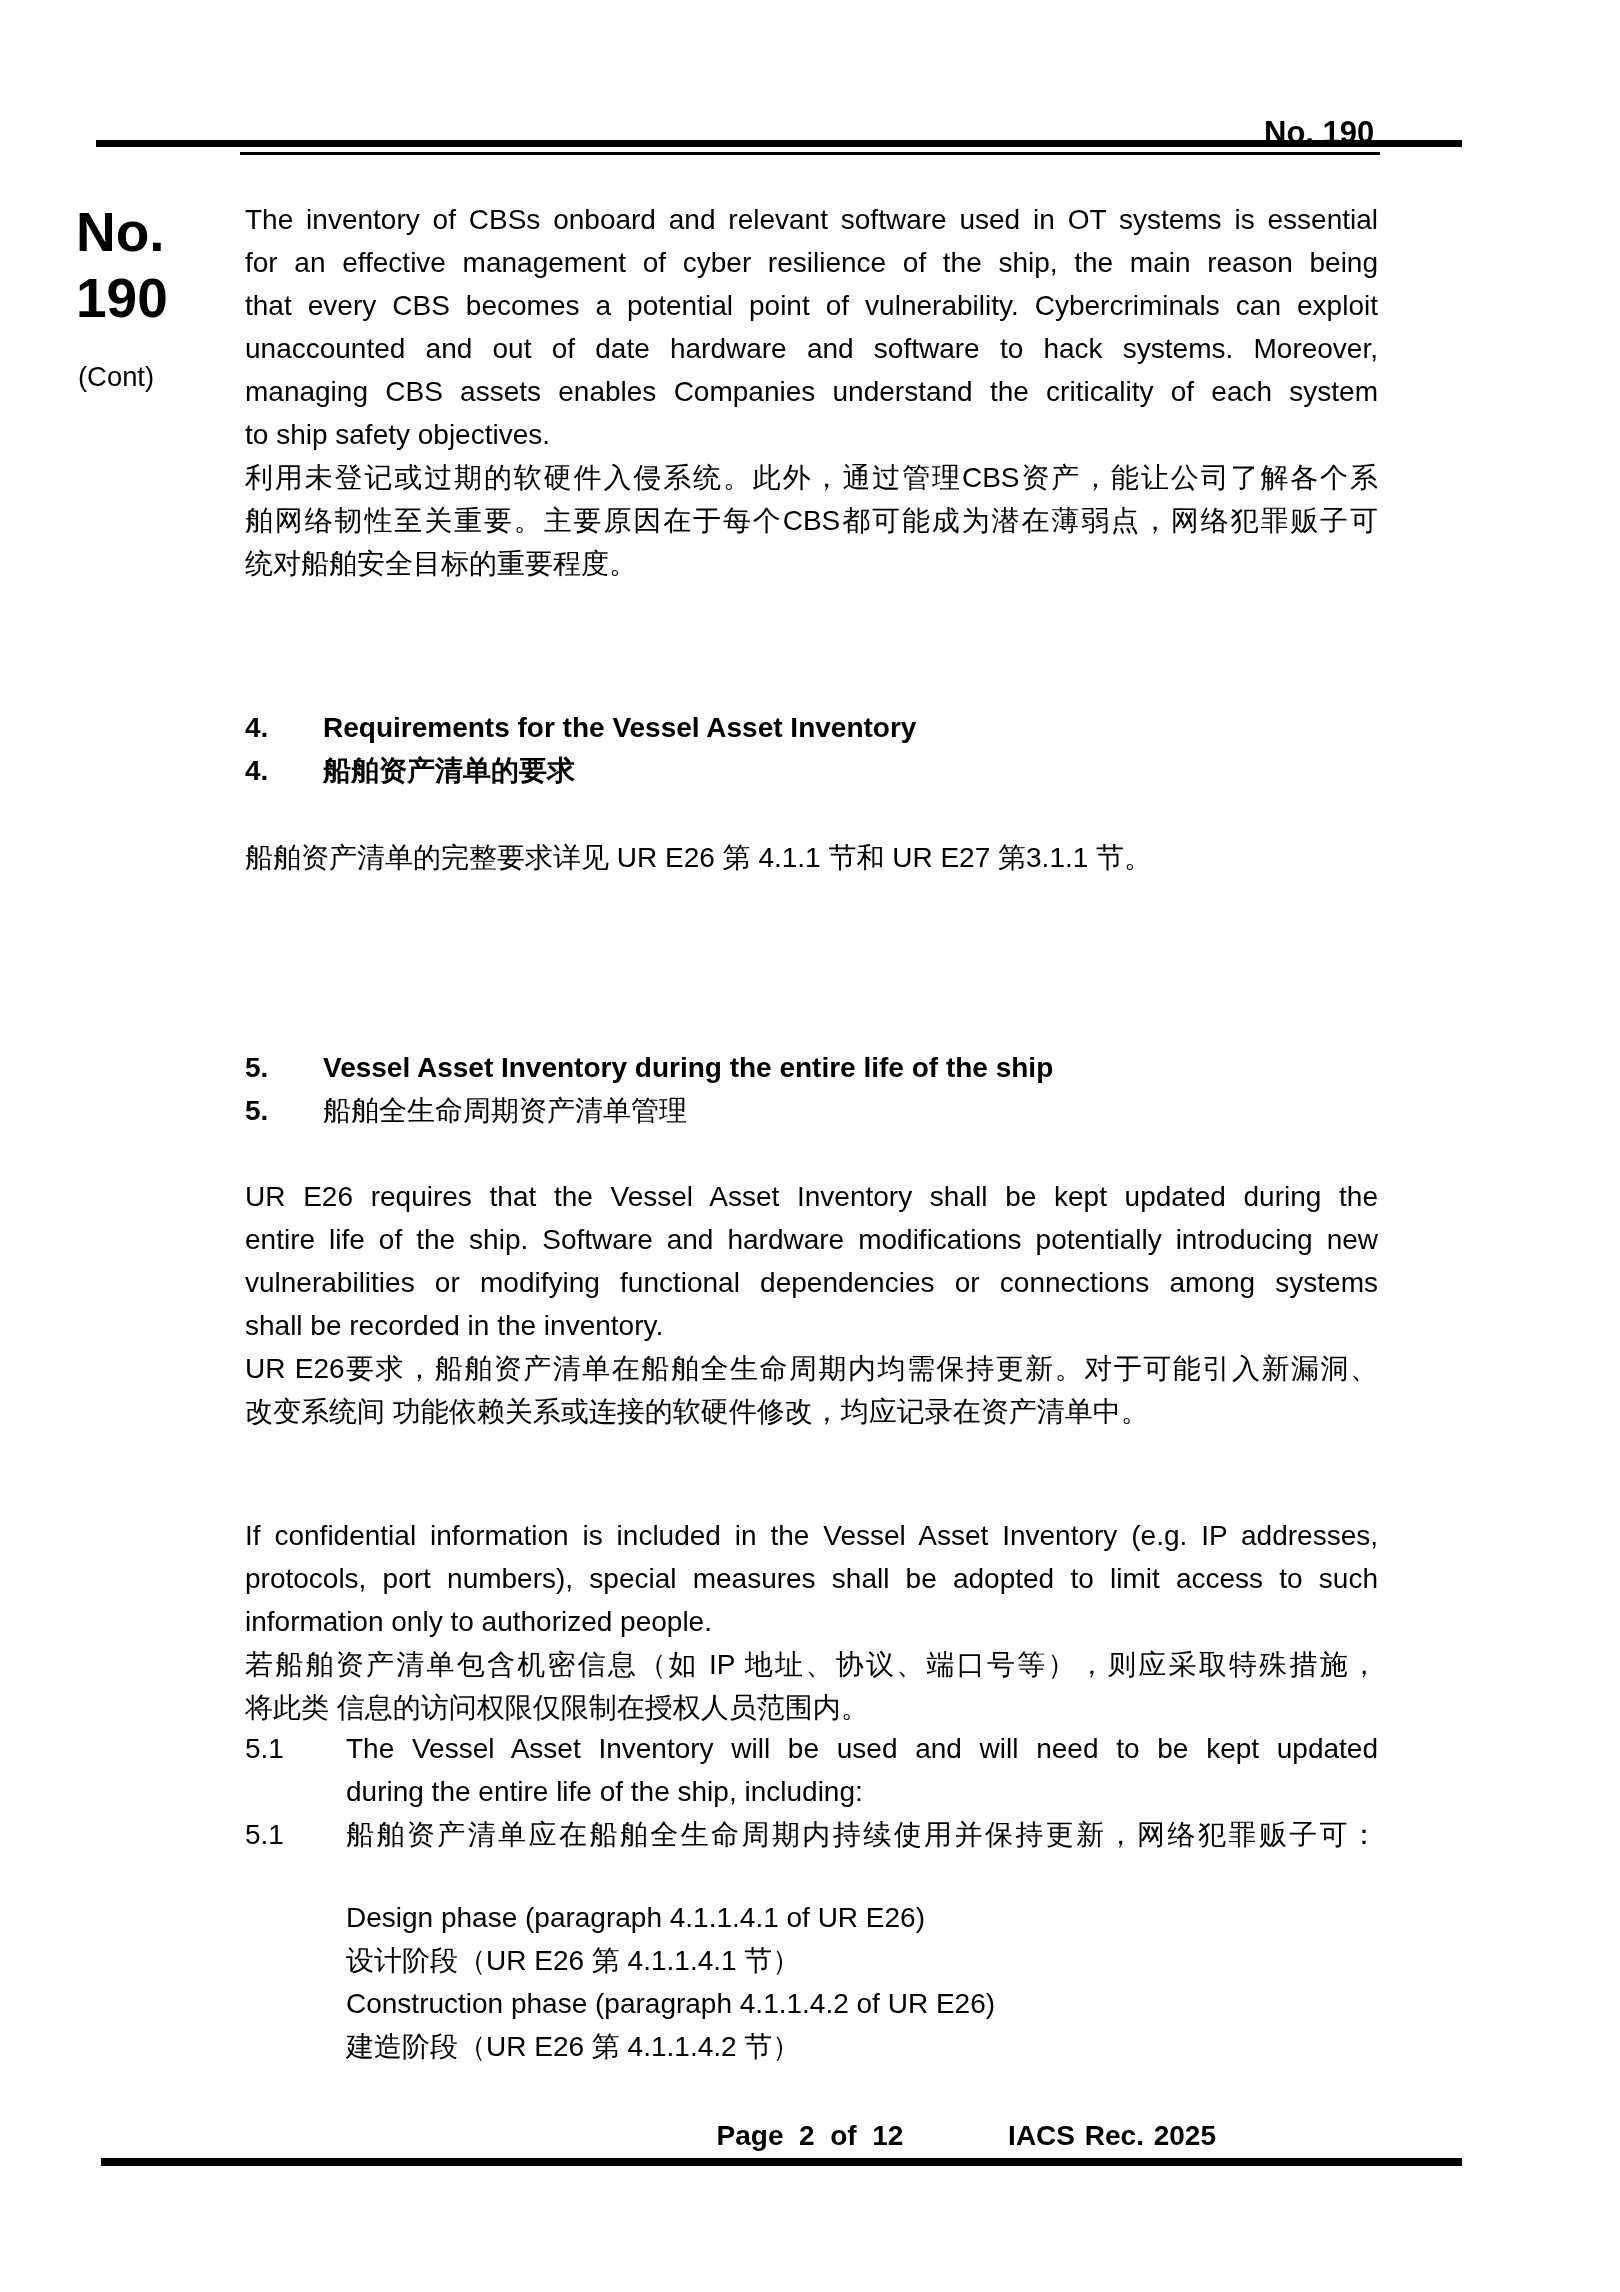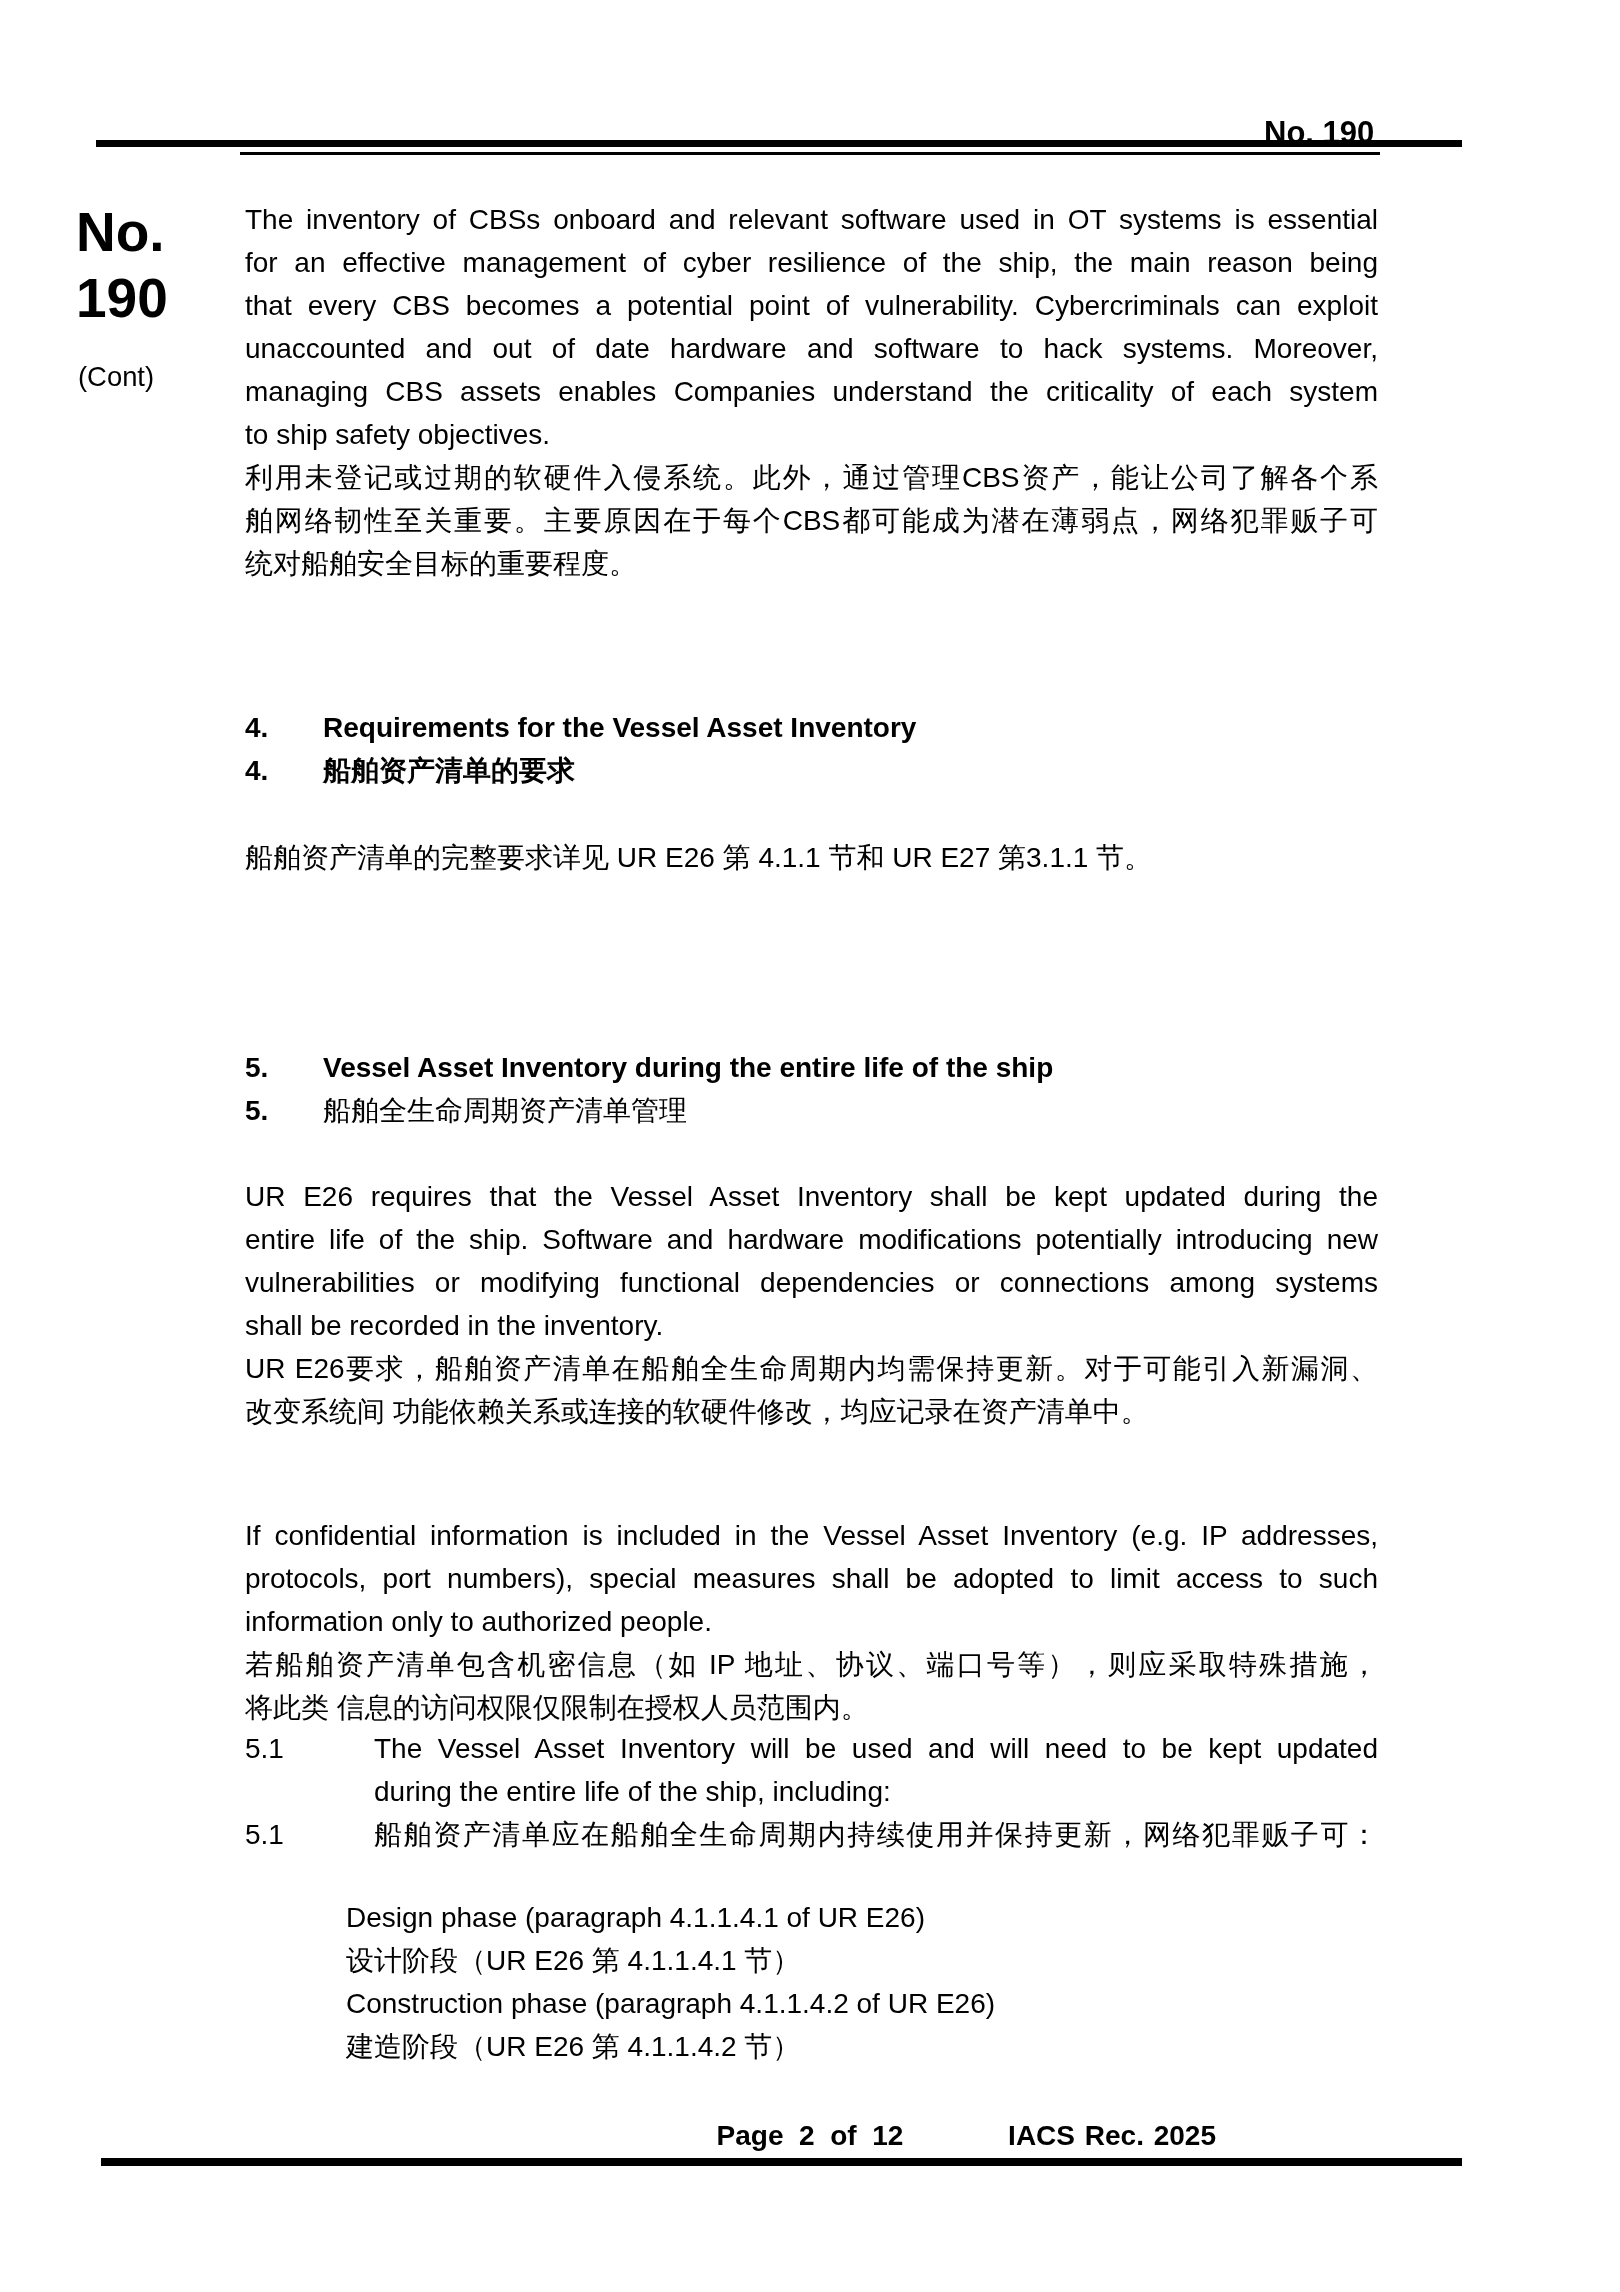--- a/index.html
+++ b/index.html
@@ -82,21 +82,21 @@
   .b-para5a  { top: 1175px; }
   .b-para5b  { top: 1474px; margin-top: 40px; }
   .b-item51  { top: 1727px; }
   .b-phases  { top: 1896px; left: 346px; width: 1032px; }
   
   .h-row { display: flex; font-weight: bold; }
   .h-num { width: 78px; flex: none; }
   .h-title { flex: 1; min-width: 0; white-space: nowrap; }
   .h-title.reg { font-weight: normal; }
   
-  .i-row { display: flex; gap: 28px; }
+  .i-row { display: flex; }
   .i-num { width: 101px; flex: none; }
   .i-body { flex: 1; min-width: 0; }
   
   .footer-page {
     position: absolute;
     left: 0;
     top: 2114px;
     width: 1620px;
     text-align: center;
     font-size: 28px;

